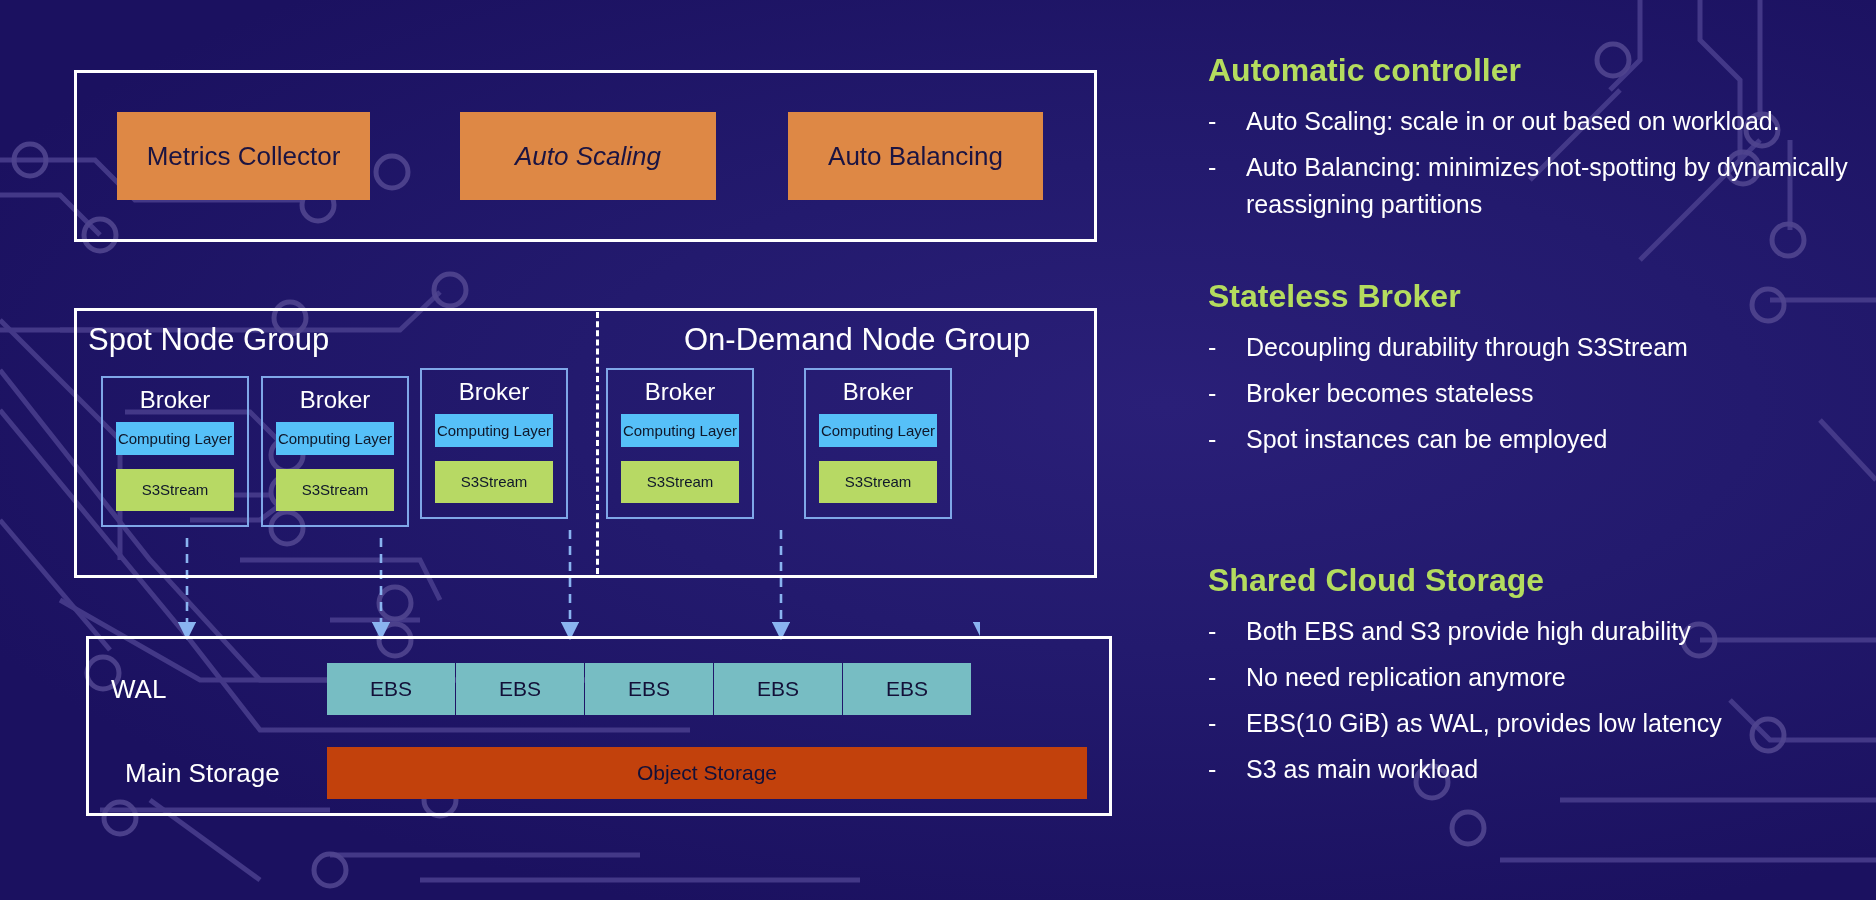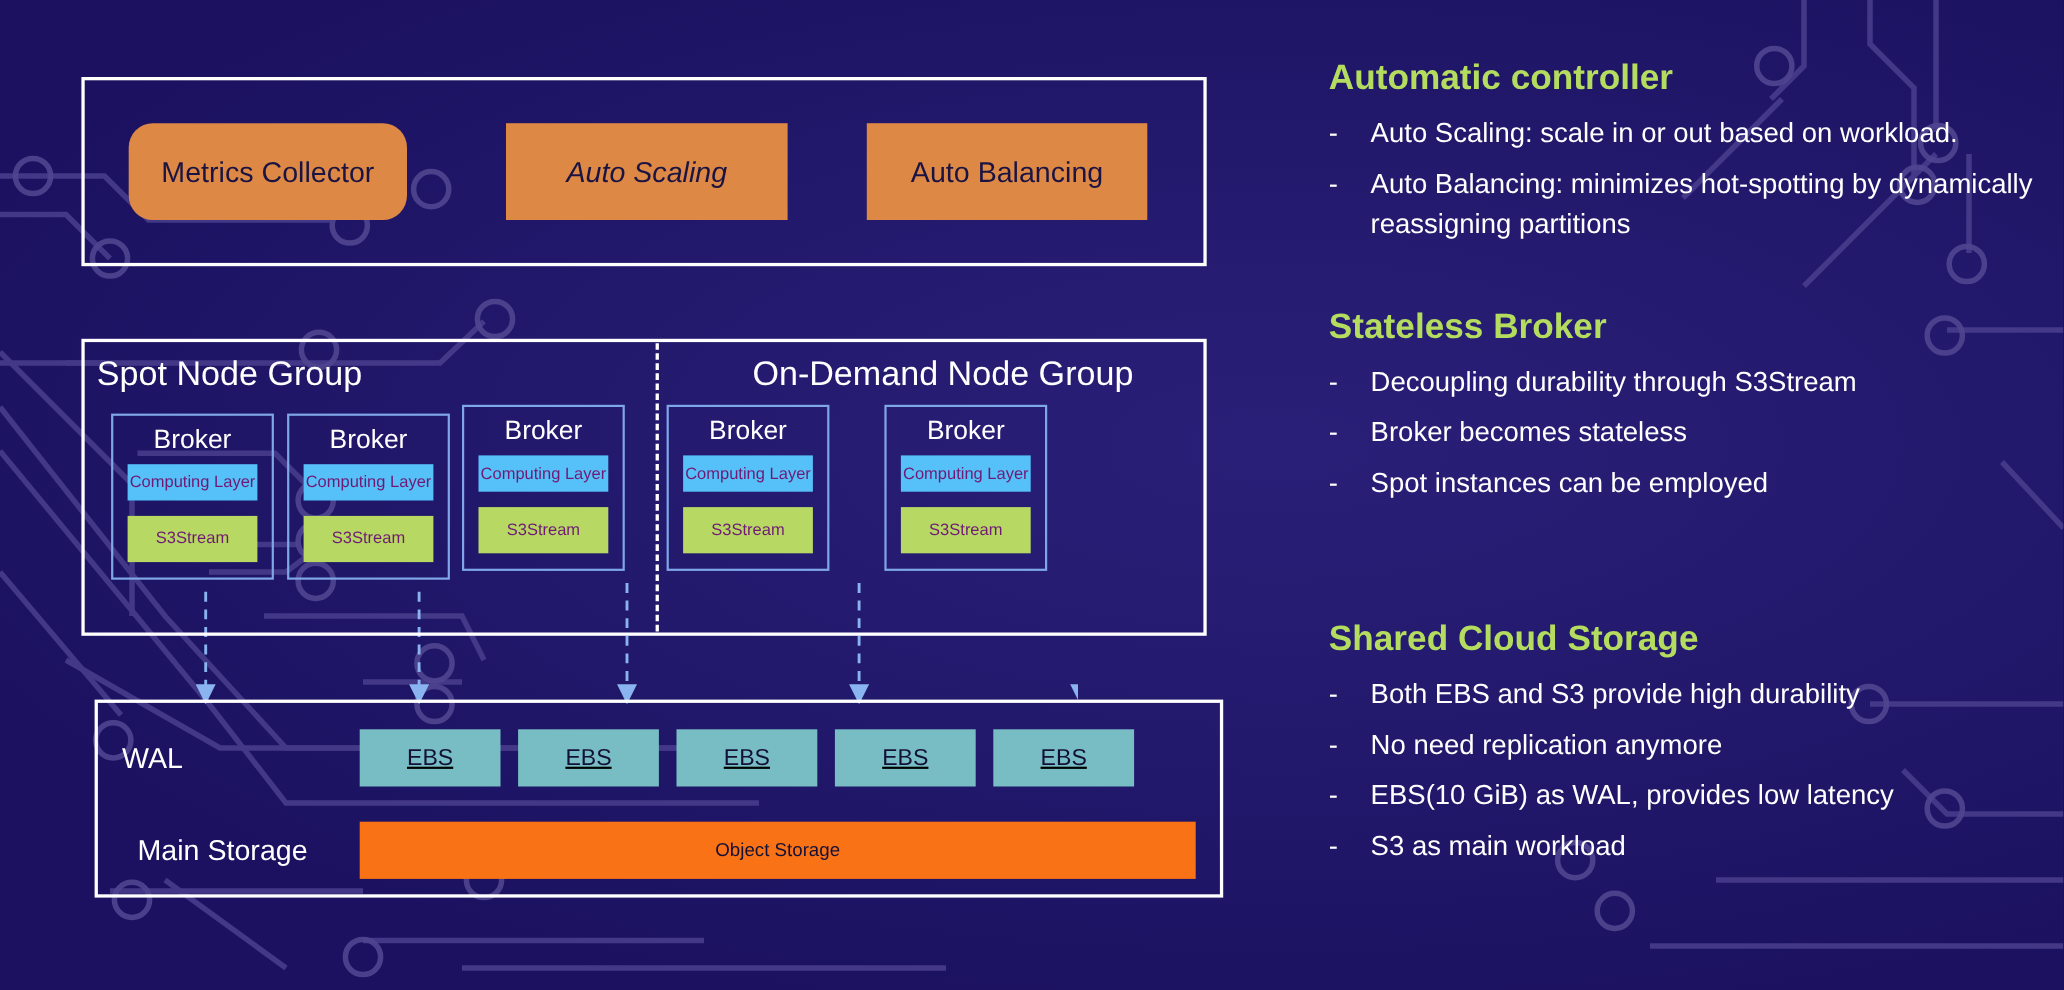--- a/index.html
+++ b/index.html
@@ -61,21 +61,21 @@
     background: #de8845;
     color: #1b1442;
     font-size: 26px;
     display: flex;
     align-items: center;
     justify-content: center;
     height: 88px;
     box-sizing: border-box;
     white-space: nowrap;
   }
-  #ctrl-metrics { width: 253px; margin-right: 90px; border-radius: 22px; }
+  #ctrl-metrics { width: 253px; margin-right: 90px; }
   #ctrl-scaling { width: 256px; margin-right: 72px; font-style: italic; }
   #ctrl-balancing { width: 255px; }
 
   
   #nodegroup-panel {
     left: 74px; top: 308px;
     width: 1023px; height: 270px;
   }
   #nodegroup-divider {
     position: absolute;
@@ -108,21 +108,21 @@
     color: #ffffff;
     font-size: 24px;
     text-align: center;
     margin-top: 8px;
     margin-bottom: 8px;
   }
   .layer-box {
     margin: 0 auto 14px auto;
     width: 118px;
     font-size: 15px;
-    color: #701a75;
+    color: #0f172a;
     text-align: center;
     line-height: 1.15;
     padding: 8px 0;
     box-sizing: border-box;
   }
   .computing { background: #56c0f8; }
   .s3stream  { background: #b7d964; padding: 12px 0; }
 
   #broker-0 { left: 27px;  top: 8px;  }
   #broker-1 { left: 187px; top: 8px;  }
@@ -159,38 +159,37 @@
     color: #ffffff;
     font-size: 26px;
     width: 216px;
     flex: 0 0 216px;
     text-align: left;
     white-space: nowrap;
   }
   #main-storage-label { text-align: left; padding-left: 14px; box-sizing: border-box; }
   .ebs-strip {
     display: flex;
-    gap: 16px;
+    gap: 1px;
     flex: 1;
-    text-decoration: underline;
   }
   .ebs-box {
     background: #77bdc3;
     color: #131038;
     font-size: 21px;
     height: 52px;
     width: 128px;
     display: flex;
     align-items: center;
     justify-content: center;
   }
   #object-storage-box {
-    background: #f97316;
+    background: #c2410c;
     color: #131038;
-    font-size: 17px;
+    font-size: 21px;
     height: 52px;
     flex: 1;
     display: flex;
     align-items: center;
     justify-content: center;
   }
 
   
   #text-col {
     position: absolute;

